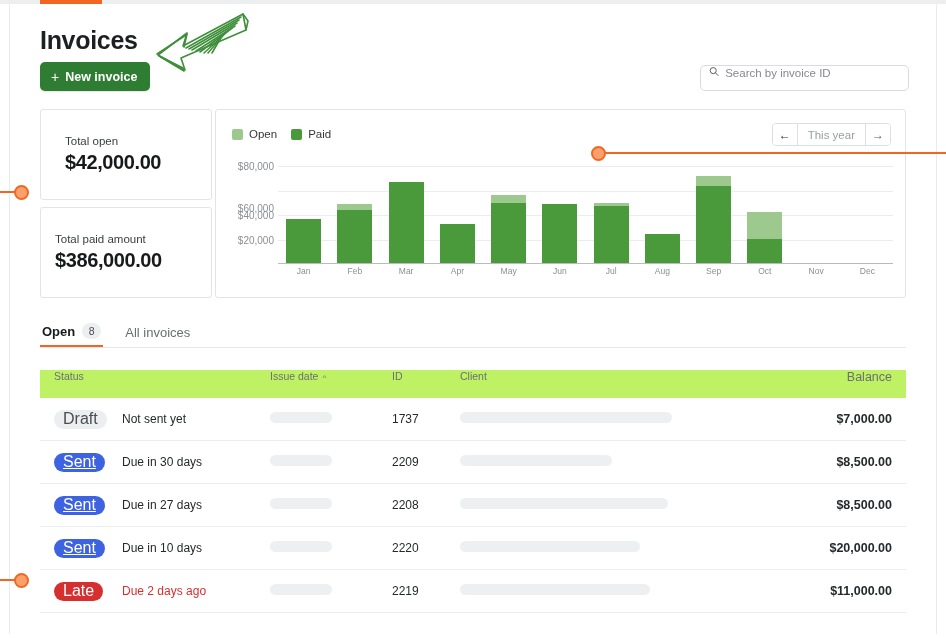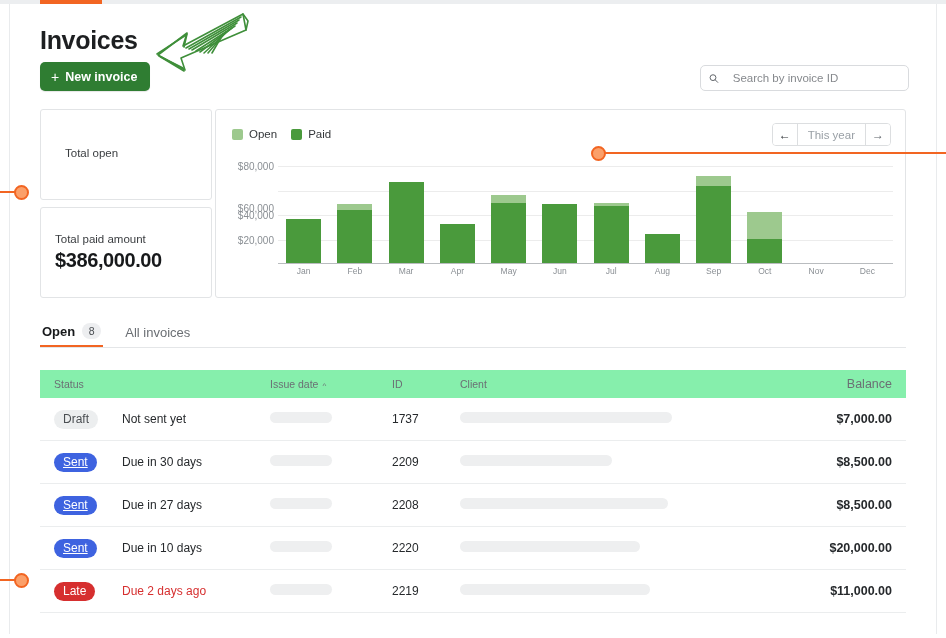--- a/index.html
+++ b/index.html
@@ -67,22 +67,22 @@
     pointer-events: none;
   }
 
   
   .search-box {
     position: absolute; right: 27px; top: 61px;
     width: 209px; height: 26px;
     border: 1px solid #d9dbde;
     border-radius: 5px;
     background: #fff;
-    display: flex; align-items: center;
-    padding: 0 8px; gap: 12px;
+    display: flex; align-items: flex-start;
+    padding: 0 8px; gap: 4px;
   }
   .search-box input {
     border: none; outline: none;
     font-size: 11.5px; color: #3c3f42;
     font-family: "Liberation Sans", sans-serif;
     width: 100%; background: transparent;
   }
   .search-box input::placeholder { color: #86898d; }
 
   
@@ -200,22 +200,22 @@
   .tab-badge {
     background: #edeef0; color: #4a4e52;
     border-radius: 9px; min-width: 19px; height: 16px;
     display: flex; align-items: center; justify-content: center;
     font-size: 10.5px; font-weight: 400; padding: 0 5px;
   }
 
   
   .table { position: absolute; left: 30px; top: 366px; width: 866px; }
   .t-head {
-    height: 28px; background: #86efac;
-    display: flex; align-items: center;
+    height: 28px; background: #bef264;
+    display: flex; align-items: flex-start;
     font-size: 10.5px; color: #6b6f74;
     padding: 0 14px;
   }
   .t-row {
     height: 43px; display: flex; align-items: center;
     border-bottom: 1px solid #ebedee;
     padding: 0 14px;
     font-size: 12px; color: #26292c;
   }
   .t-row:first-of-type { border-top: none; }
@@ -225,21 +225,21 @@
   .c-id     { width: 68px; }
   .c-client { flex: 1; }
   .c-balance { width: 120px; text-align: right; font-weight: 700; font-size: 12.5px; }
   .t-head .c-balance { font-weight: 400; }
   .sort-caret { font-size: 8px; margin-left: 4px; color: #6b6f74; }
 
   .badge {
     display: inline-flex; align-items: center; justify-content: center;
     height: 19px; padding: 0 9px;
     border-radius: 10px;
-    font-size: 12px; font-weight: 500;
+    font-size: 16px; font-weight: 500;
   }
   .badge.draft { background: #eceeef; color: #4a4e52; }
   .badge.sent  { background: #3e63e0; color: #ffffff; text-decoration: underline; }
   .badge.late  { background: #d62f2f; color: #ffffff; }
   .due-late { color: #d62f2f; }
 
   .redact {
     display: inline-block; height: 11px;
     border-radius: 6px; background: #eeeff0;
   }
@@ -298,20 +298,21 @@
     <div class="search-box">
       <svg width="11" height="11" viewBox="0 0 16 16">
         <circle cx="6.6" cy="6.6" r="4.8" fill="none" stroke="#55595e" stroke-width="1.5"></circle>
         <line x1="10.2" y1="10.2" x2="14.4" y2="14.4" stroke="#55595e" stroke-width="1.5" stroke-linecap="round"></line>
       </svg>
       <input type="text" placeholder="Search by invoice ID" style="">
     </div>
 
     <div class="stat-card first">
       <div class="stat-label">Total open</div>
+      <div class="stat-value">$42,000.00</div>
     </div>
     <div class="stat-card second">
       <div class="stat-label">Total paid amount</div>
       <div class="stat-value">$386,000.00</div>
     </div>
 
     <div class="chart-card">
 
       <div class="legend">
         <div class="legend-item">

